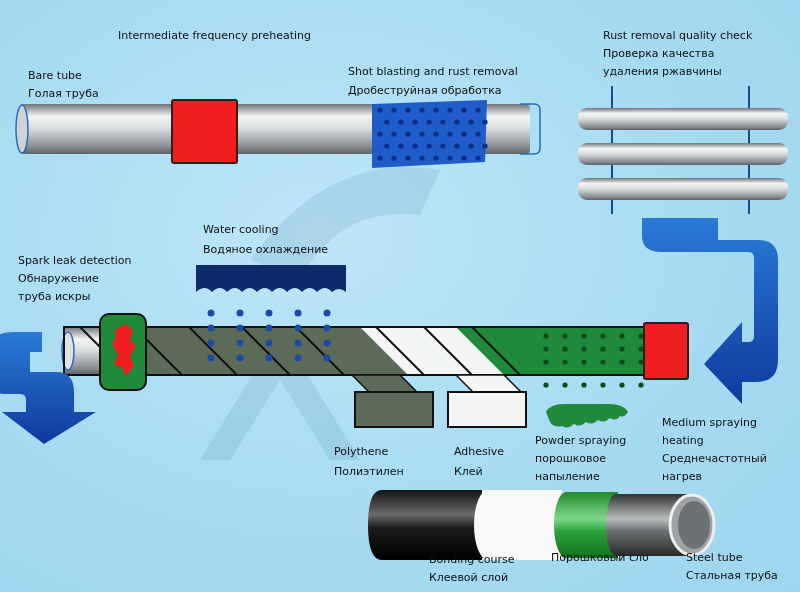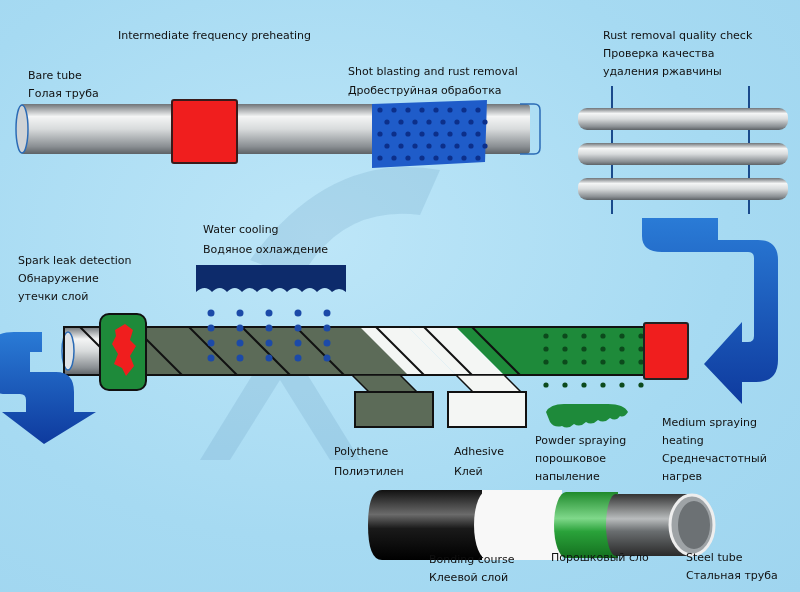--- a/index.html
+++ b/index.html
@@ -233,21 +233,21 @@
   <div>Проверка качества</div>
   <div>удаления ржавчины</div>
 </div>
 <div class="lbl" style="left:203px;top:221px;">
   <div>Water cooling</div>
   <div style="margin-top:2px">Водяное охлаждение</div>
 </div>
 <div class="lbl" style="left:18px;top:252px;">
   <div>Spark leak detection</div>
   <div>Обнаружение</div>
-  <div>утечки слой</div>
+  <div>труба искры</div>
 </div>
 <div class="lbl" style="left:334px;top:443px;">
   <div>Polythene</div>
   <div style="margin-top:2px">Полиэтилен</div>
 </div>
 <div class="lbl" style="left:454px;top:443px;">
   <div>Adhesive</div>
   <div style="margin-top:2px">Клей</div>
 </div>
 <div class="lbl" style="left:535px;top:432px;">

